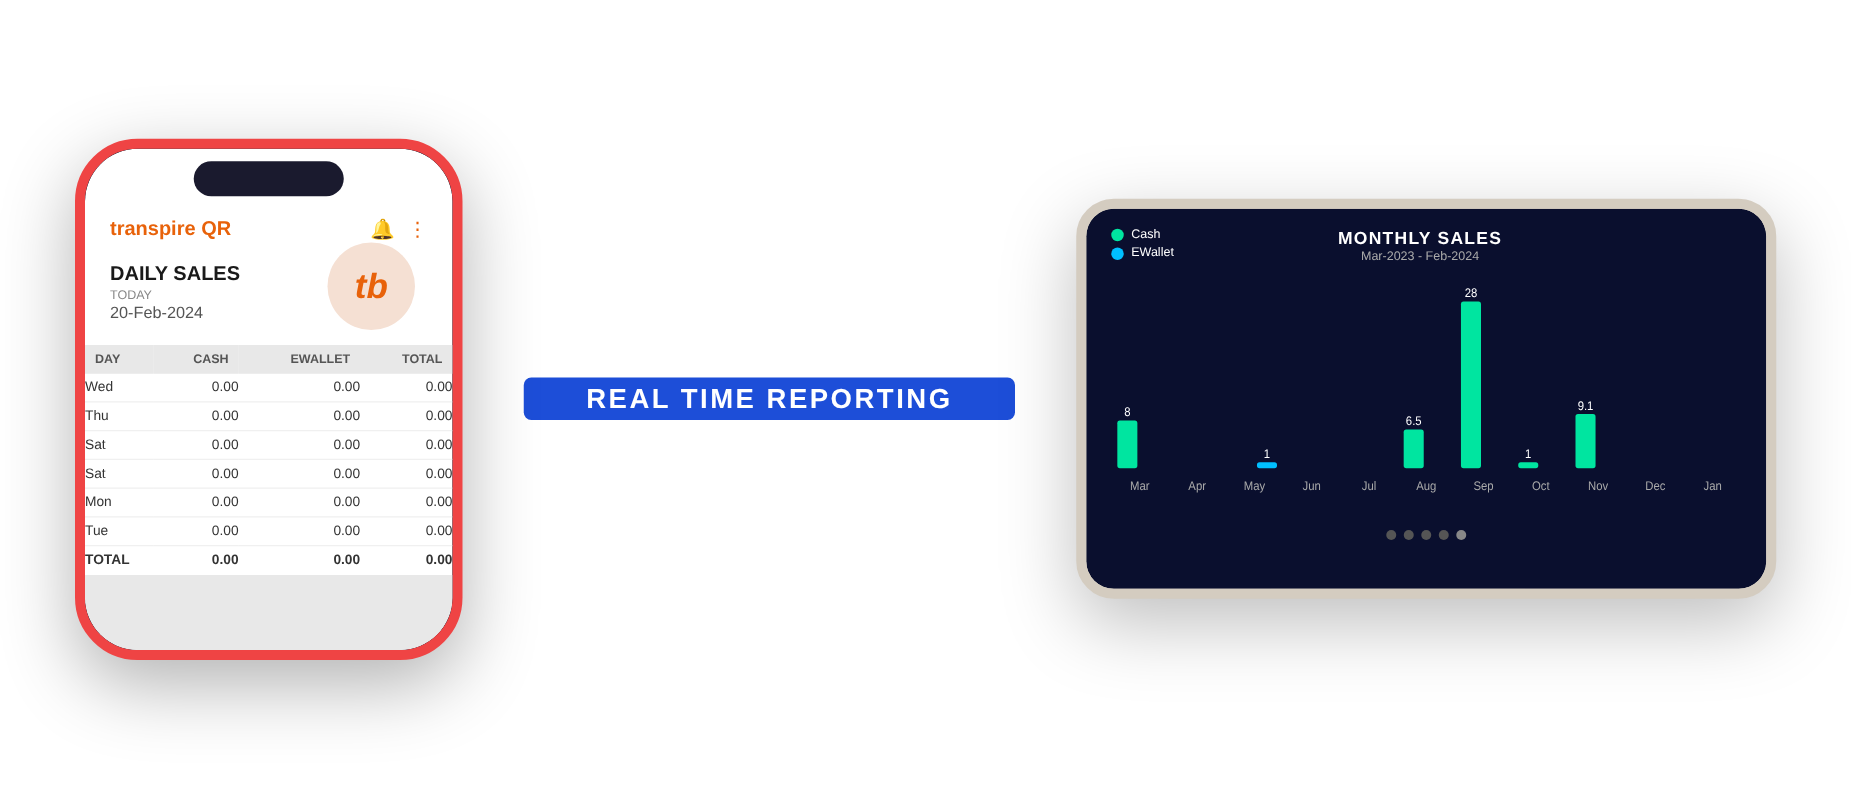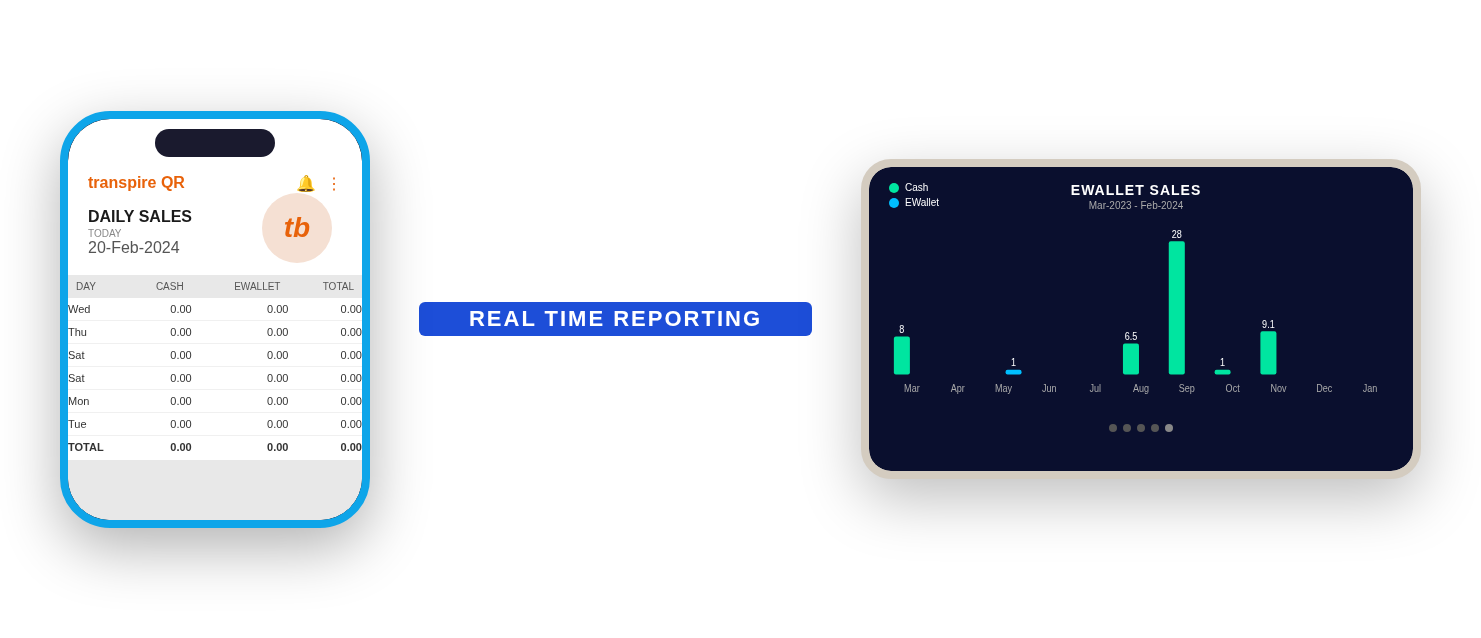--- a/index.html
+++ b/index.html
@@ -23,21 +23,21 @@
       padding: 20px 60px;
       position: relative;
     }
 
     
     .phone-left {
       width: 310px;
       height: 417px;
       background: #1a1a2e;
       border-radius: 50px;
-      border: 8px solid #0ea5e9;
+      border: 8px solid #ef4444;
       position: relative;
       box-shadow: 0 20px 60px rgba(0,0,0,0.3);
       flex-shrink: 0;
       overflow: hidden;
     }
 
     .phone-notch {
       position: absolute;
       top: 10px;
       left: 50%;
@@ -94,21 +94,21 @@
       text-transform: uppercase;
     }
 
     .daily-sales-left .today-label {
       font-size: 10px;
       color: #888;
       margin-top: 2px;
     }
 
     .daily-sales-left .date-val {
-      font-size: 16px;
+      font-size: 13px;
       color: #555;
     }
 
     .logo-circle {
       width: 70px;
       height: 70px;
       background: #f5e0d3;
       border-radius: 50%;
       display: flex;
       align-items: center;
@@ -131,21 +131,21 @@
       font-size: 11px;
     }
 
     .sales-table thead tr {
       background: #e8e8e8;
     }
 
     .sales-table th {
       padding: 6px 8px;
       text-align: left;
-      font-weight: 400;
+      font-weight: 700;
       color: #555;
       font-size: 10px;
       text-transform: uppercase;
       margin-top: 12px;
     }
 
     .sales-table th:not(:first-child) {
       text-align: right;
     }
 
@@ -431,21 +431,21 @@
           <div class="legend-item">
             <div class="legend-dot cash"></div>
             <span>Cash</span>
           </div>
           <div class="legend-item">
             <div class="legend-dot ewallet"></div>
             <span>EWallet</span>
           </div>
         </div>
         <div class="chart-title-area">
-          <div class="chart-title">EWALLET SALES</div>
+          <div class="chart-title">MONTHLY SALES</div>
           <div class="chart-subtitle">Mar-2023 - Feb-2024</div>
         </div>
         <div style="width:60px"></div>
       </div>
 
       <div class="chart-area">
         <svg class="chart-svg" viewBox="0 0 500 180" preserveAspectRatio="none" id="chart-svg">
         <rect x="4.818181818181818" y="105.71428571428572" width="15.909090909090908" height="34.285714285714285" fill="#00e5a0" rx="2"></rect>
             <text x="12.772727272727273" y="102.71428571428572" text-anchor="middle" font-size="9" fill="#ffffff">8</text>
             <text x="22.727272727272727" y="156" text-anchor="middle" font-size="9" fill="#aaaaaa">Mar</text>

